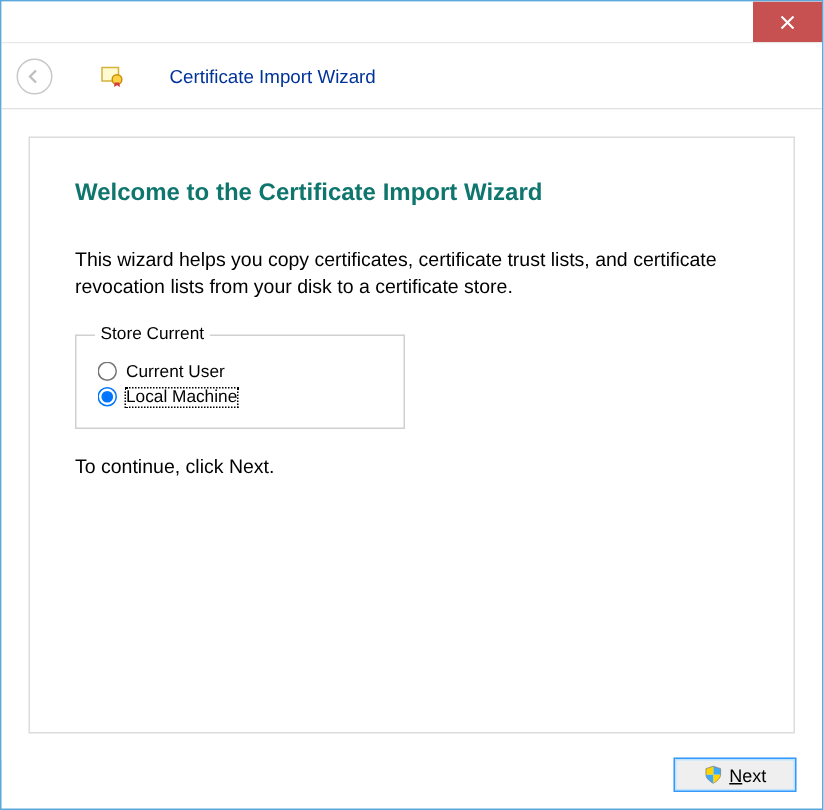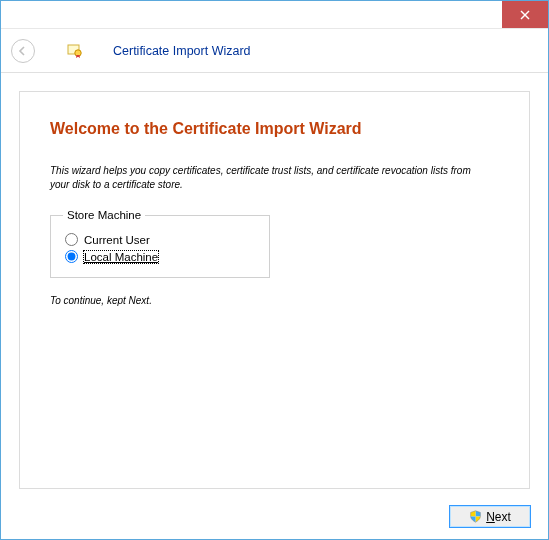--- a/index.html
+++ b/index.html
@@ -65,29 +65,28 @@
   .content {
     border: 1px solid #dcdcdc;
     background: #fff;
     padding: 28px 30px 22px 30px;
     height: 398px;
     position: relative;
   }
   h1.welcome {
     font-size: 16px;
     font-weight: bold;
-    color: #c2410c;
+    color: #0f766e;
     margin: 0 0 26px 0;
   }
   p.body {
     color: #000;
-    font-size: 10px;
+    font-size: 13px;
     line-height: 1.35;
     margin: 0 17px 18px 0;
-    font-style: italic;
   }
   fieldset.store {
     border: 1px solid #d0d0d0;
     padding: 8px 12px 10px 12px;
     width: 220px;
     margin: 4px 0 16px 0;
   }
   fieldset.store legend {
     font-size: 11.5px;
     padding: 0 4px;
@@ -95,21 +94,20 @@
   .radio-row {
     display: flex;
     align-items: flex-end;
     margin: 4px 0;
     font-size: 11.5px;
   }
   .radio-row input { margin: 0 6px 0 2px; }
   .radio-label.focused {
     outline: 1px dotted #000;
     outline-offset: 0;
-    text-decoration: underline;
   }
   .footer {
     position: absolute;
     right: 18px;
     bottom: 12px;
     display: flex;
     gap: 8px;
   }
   button.win {
     min-width: 82px;
@@ -164,32 +162,32 @@
 </div>
 
 <div class="content-wrap">
   <div class="content">
     <h1 class="welcome">Welcome to the Certificate Import Wizard</h1>
 
     <p class="body">This wizard helps you copy certificates, certificate trust lists, and certificate revocation lists from your disk to a certificate store.</p>
 
 
     <fieldset class="store">
-      <legend>Store Machine</legend>
+      <legend>Store Current</legend>
       <label class="radio-row">
         <input type="radio" name="store" style="">
         <span class="radio-label">Current User</span>
       </label>
       <label class="radio-row">
         <input type="radio" name="store" checked="" style="">
         <span class="radio-label focused">Local Machine</span>
       </label>
     </fieldset>
 
-    <p class="body">To continue, kept Next.</p>
+    <p class="body">To continue, click Next.</p>
   </div>
 
   <div class="footer">
     <button class="win default">
       <svg class="shield-icon" viewBox="0 0 16 16">
         <path d="M8 1 L14 3 V8 C14 12 8 15 8 15 C8 15 2 12 2 8 V3 Z" fill="#fff"></path>
         <path d="M8 1 L14 3 V8 H8 Z" fill="#3fa9f5"></path>
         <path d="M8 1 L2 3 V8 H8 Z" fill="#ffd400"></path>
         <path d="M8 8 H14 C14 12 8 15 8 15 Z" fill="#ffd400"></path>
         <path d="M8 8 H2 V8 C2 12 8 15 8 15 Z" fill="#3fa9f5"></path>

